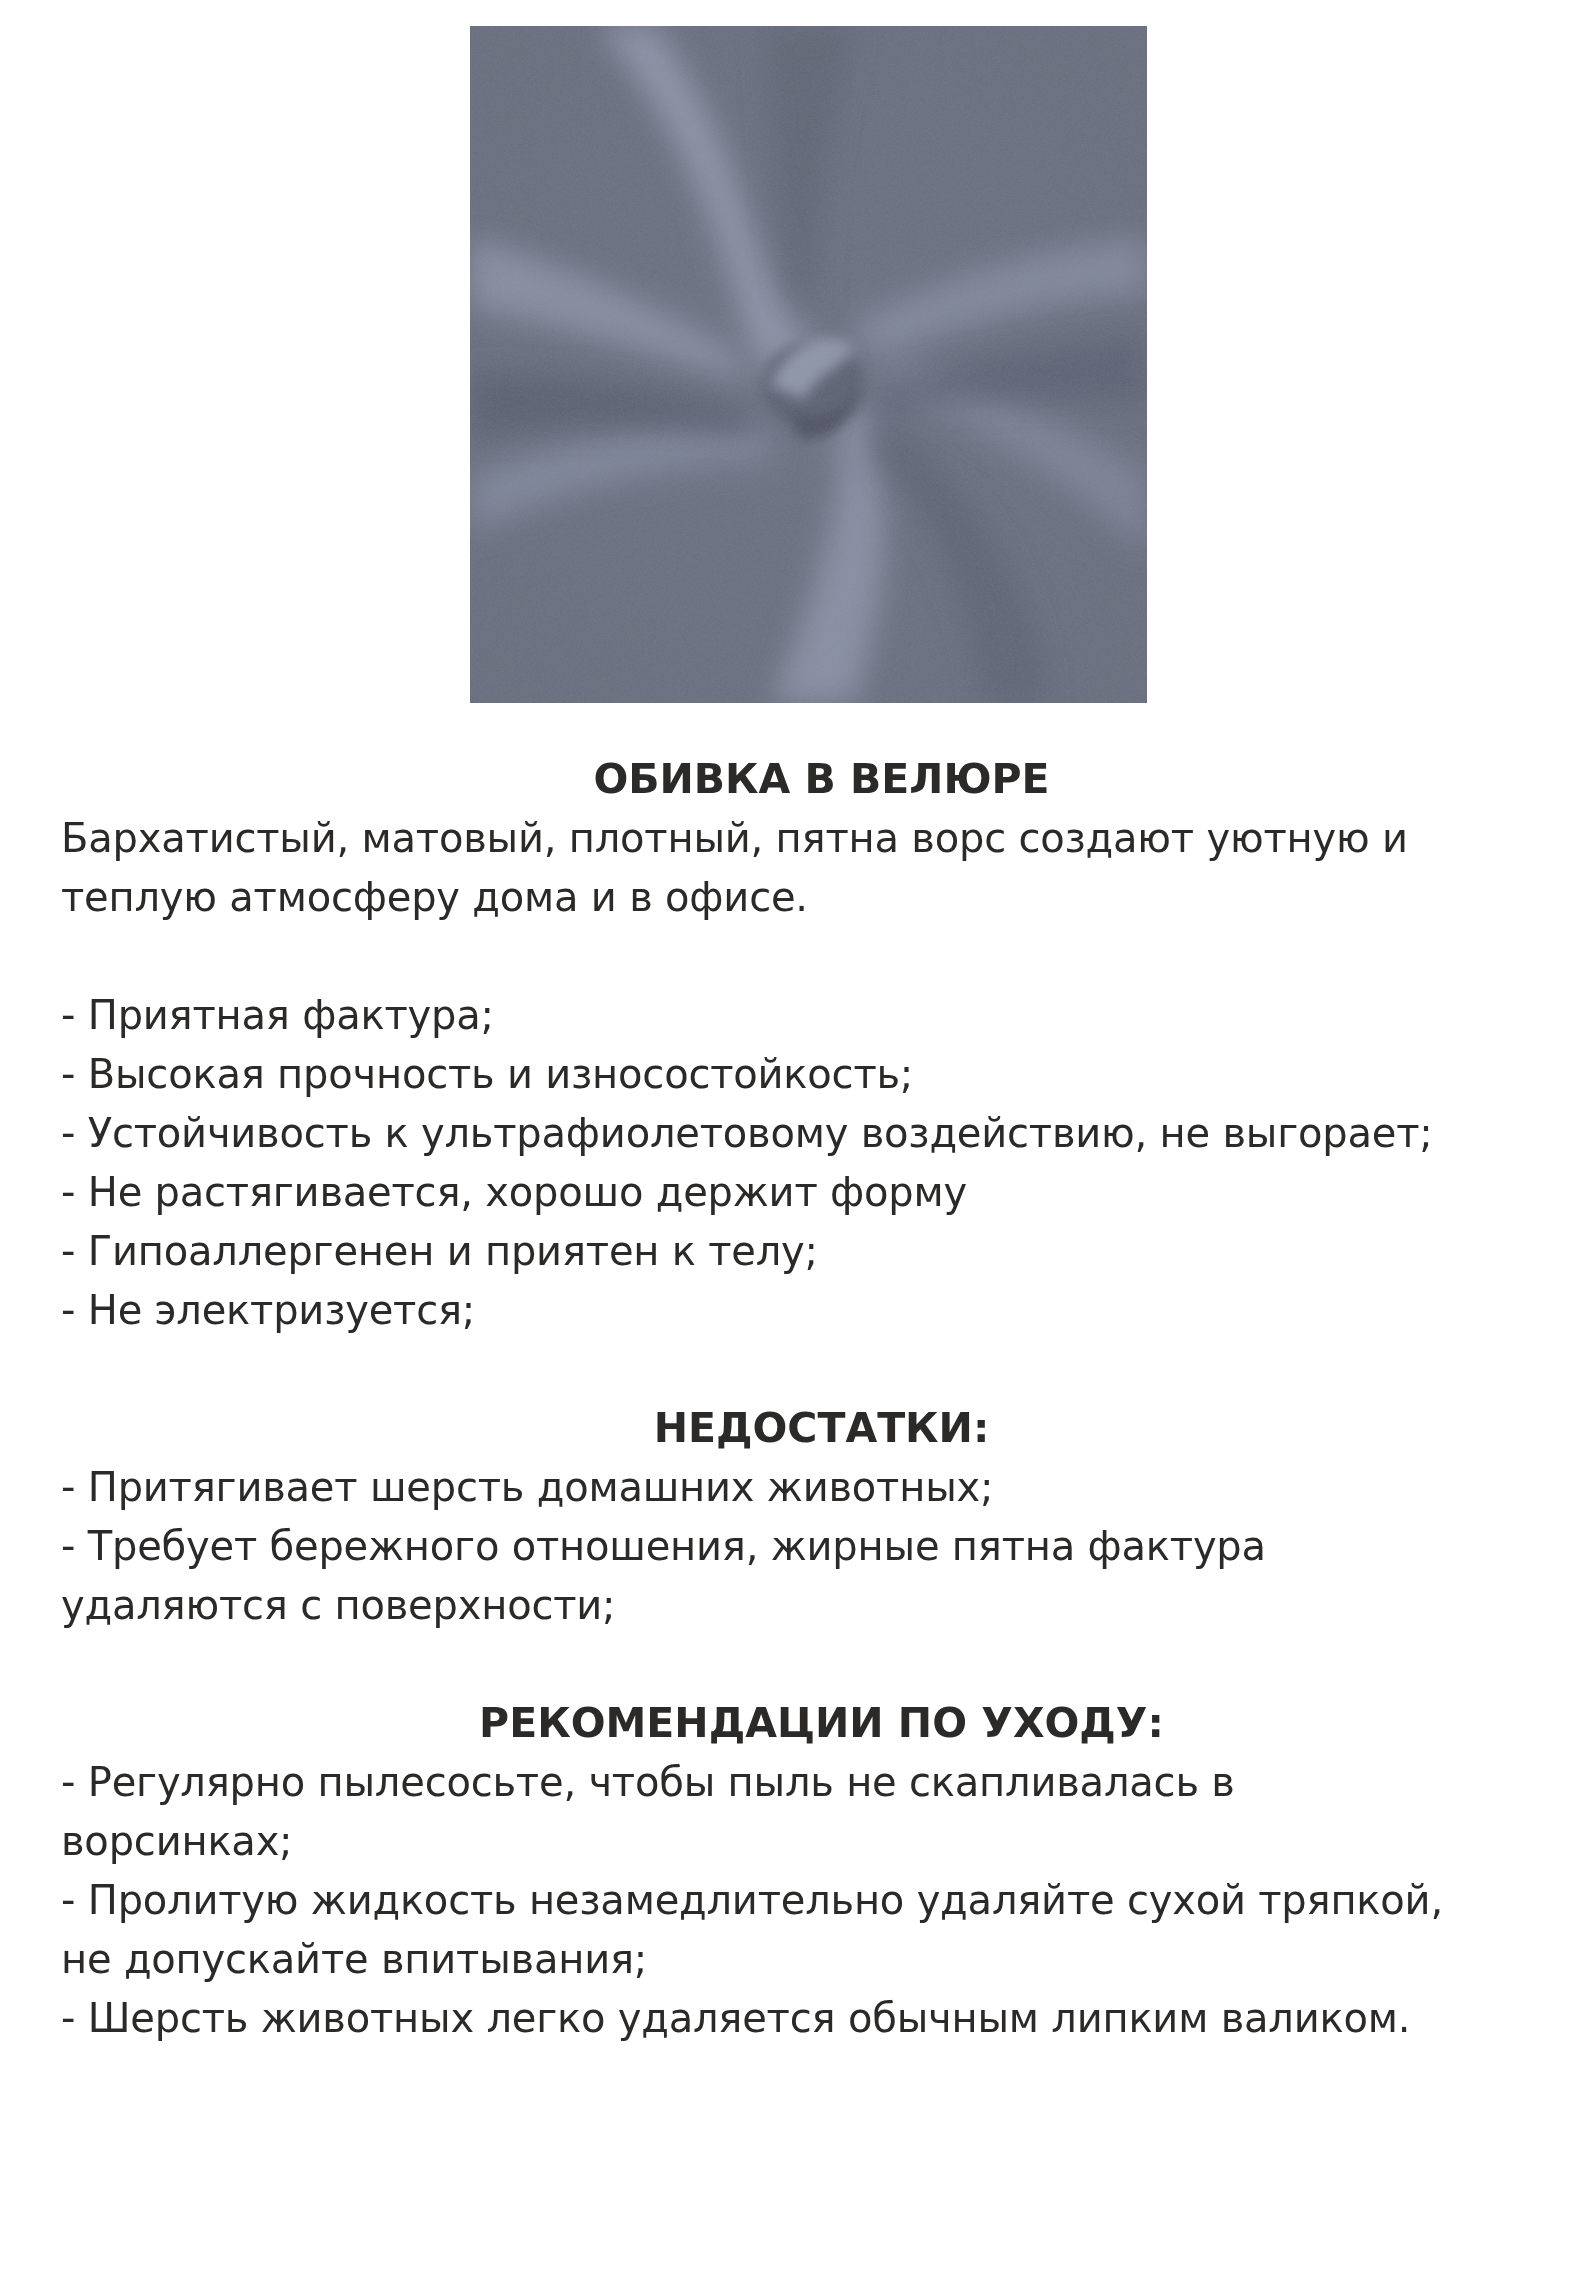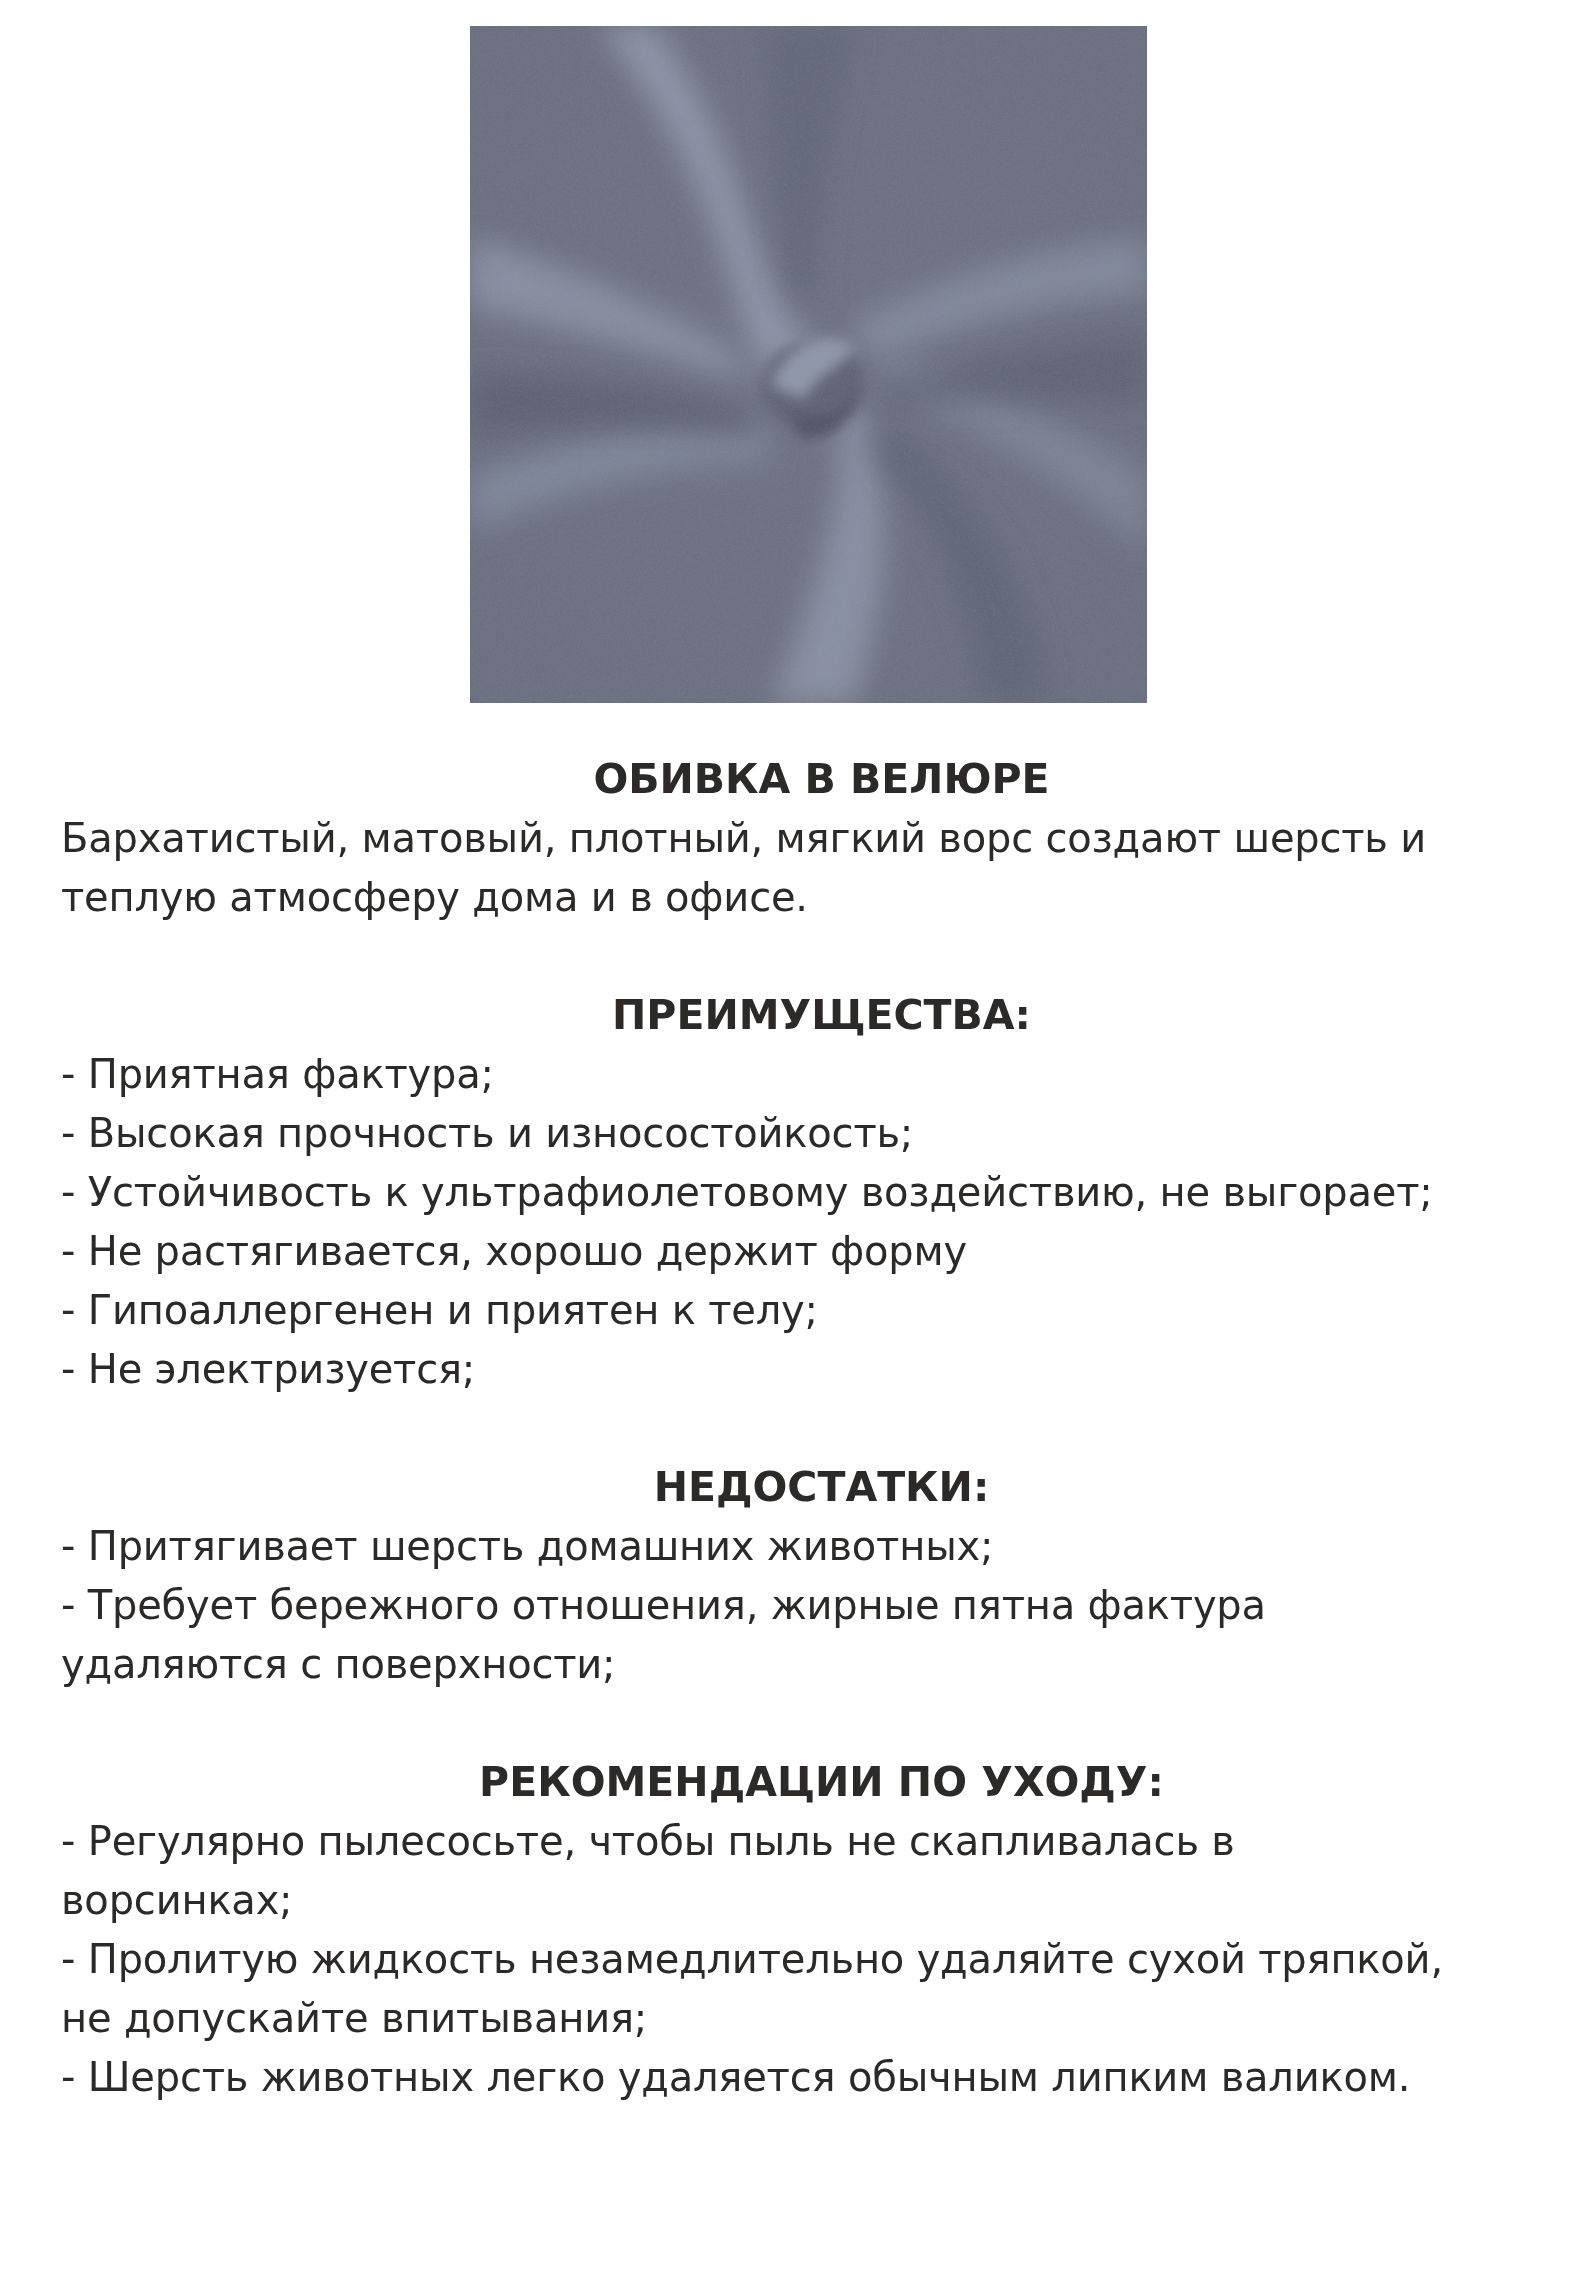--- a/index.html
+++ b/index.html
@@ -96,26 +96,25 @@
       <path d="M470 560 C490 500 560 470 600 500 C580 530 540 540 520 580 Z" fill="#8d94a7"></path>
       <path d="M500 600 C540 620 590 600 610 560 C600 620 560 650 510 640 Z" fill="#4b5060"></path>
     </g>
     <rect width="1055" height="1055" filter="url(#noise)"></rect>
   </svg>
 </div>
 
 <div class="content">
 
   <div class="line heading">ОБИВКА В ВЕЛЮРЕ</div>
-  <div class="line">Бархатистый, матовый, плотный, мягкий ворс создают шерсть и</div>
+  <div class="line">Бархатистый, матовый, плотный, пятна ворс создают уютную и</div>
   <div class="line">теплую атмосферу дома и в офисе.</div>
 
   <div class="spacer"></div>
 
-  <div class="line heading">ПРЕИМУЩЕСТВА:</div>
   <div>
     <div class="line">- Приятная фактура;</div>
     <div class="line">- Высокая прочность и износостойкость;</div>
     <div class="line">- Устойчивость к ультрафиолетовому воздействию, не выгорает;</div>
     <div class="line">- Не растягивается, хорошо держит форму</div>
     <div class="line">- Гипоаллергенен и приятен к телу;</div>
     <div class="line">- Не электризуется;</div>
   </div>
 
   <div class="spacer"></div>

